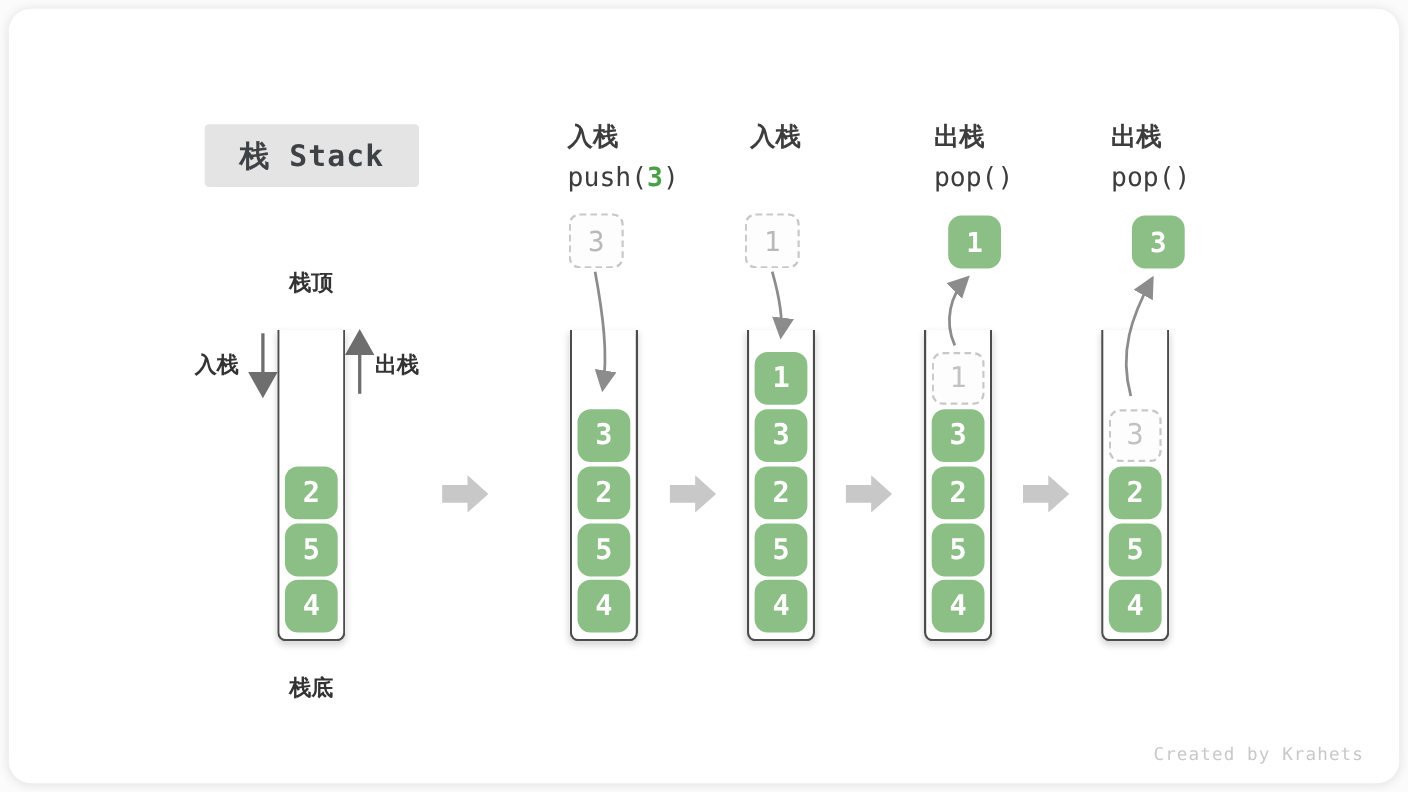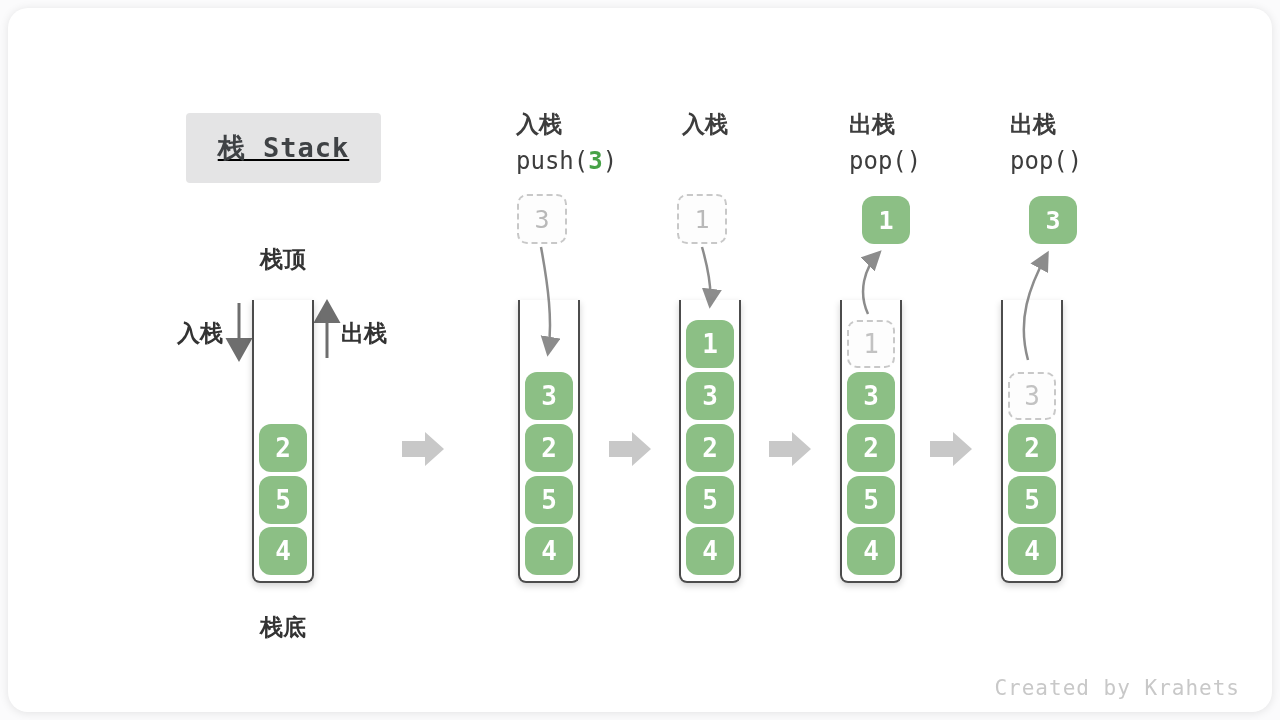--- a/index.html
+++ b/index.html
@@ -7,33 +7,33 @@
     width:1280px;height:720px;position:relative;overflow:hidden;
     background:#fbfbfc;
     font-family:"Liberation Sans", sans-serif;
   }
   .card{
     position:absolute;left:8px;top:8px;right:8px;bottom:8px;
     background:#ffffff;border-radius:20px;
     box-shadow:0 1px 10px rgba(0,0,0,0.10);
   }
   .title-box{
-    position:absolute;left:186px;top:113px;width:195px;height:70px;
+    position:absolute;left:186px;top:113px;width:195px;height:57px;
     background:var(--title-bg);border-radius:4px;
-    display:flex;align-items:center;justify-content:center;text-decoration:underline;
+    display:flex;align-items:center;justify-content:center;
   }
   .title-text{
     font-family:"DejaVu Sans Mono", monospace;
     font-size:27px;font-weight:600;color:#3f4245;letter-spacing:1px;
   }
   .hdr{position:absolute;top:106px;line-height:37px;white-space:nowrap;}
   .hdr .cjk{font-size:23px;font-weight:700;color:#3d3d3d;display:block;}
   .hdr .code{font-family:"DejaVu Sans Mono", monospace;font-size:24px;color:#3d3d3d;display:block;}
   .hdr .code .arg{color:var(--green-text);font-weight:700;}
-  .label{position:absolute;font-size:23px;font-weight:700;color:#333;white-space:nowrap;}
+  .label{position:absolute;font-size:20px;font-weight:700;color:#333;white-space:nowrap;}
   .stack-container{
     position:absolute;width:62px;height:283px;box-sizing:border-box;
     border-left:2px solid var(--cont-border);
     border-right:2px solid var(--cont-border);
     border-bottom:2px solid var(--cont-border);
     border-bottom-left-radius:8px;border-bottom-right-radius:8px;
     box-shadow:0 3px 7px rgba(0,0,0,0.18);
     background:transparent;
   }
   .cell{
@@ -56,21 +56,21 @@
     background:#fdfdfd;border:2px dashed var(--dash-border);
     border-radius:10px;color:#b9b9b9;
   }
   .float-box.solid{
     width:48px;height:48px;background:var(--green);border-radius:12px;
     color:#ffffff;font-weight:700;
   }
   .layer{position:absolute;left:0;top:0;pointer-events:none;}
   .watermark{
     position:absolute;top:676px;right:40px;
-    font-family:"DejaVu Sans Mono", monospace;font-size:21px;
+    font-family:"DejaVu Sans Mono", monospace;font-size:16px;
     color:#c8c8c8;letter-spacing:1px;
   }
 </style>
 </head>
 <body style="--green: #8CBF85; --green-text: #47A247; --cont-border: #4C4C4C; --dash-border: #C8C8C8; --title-bg: #E4E4E5;">
 
 <div class="scene">
 
   <div class="card"></div>
 

